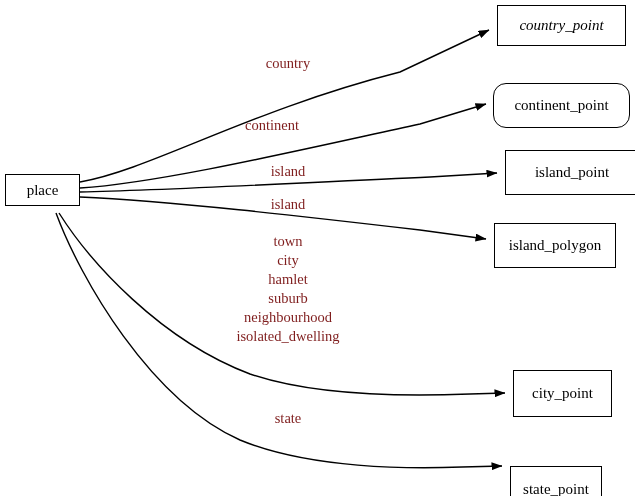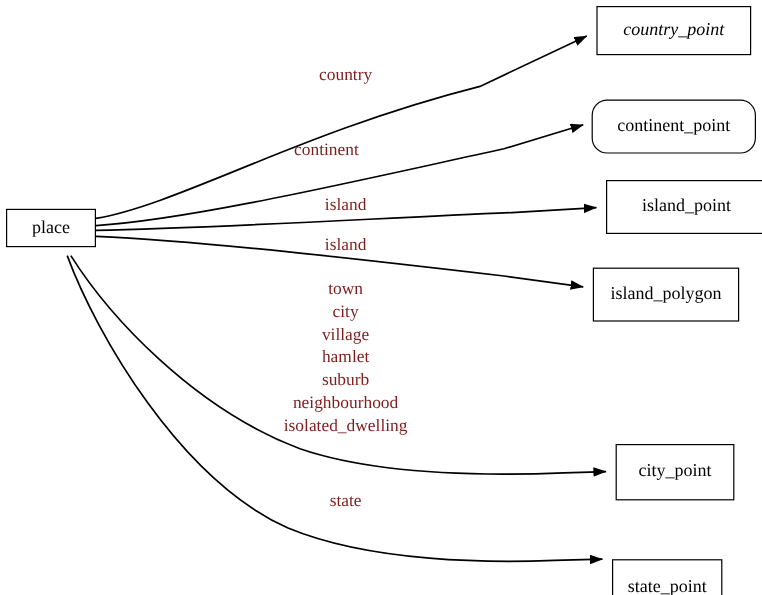--- a/index.html
+++ b/index.html
@@ -94,17 +94,17 @@
       </div>
       <div class="node" style="left: 510px; top: 466px; width: 92px; height: 47px;">
         <span>state_point</span>
       </div>
     </div>
   <div id="label-layer">
       <div class="edge-label" style="left: 288px; top: 55px;">country</div>
       <div class="edge-label" style="left: 272px; top: 117px;">continent</div>
       <div class="edge-label" style="left: 288px; top: 163px;">island</div>
       <div class="edge-label" style="left: 288px; top: 196px;">island</div>
-      <div class="edge-label multi" style="left: 288px; top: 232px;"><div>town</div><div>city</div><div>village</div><div>hamlet</div><div>suburb</div><div>neighbourhood</div><div>isolated_dwelling</div></div>
+      <div class="edge-label multi" style="left: 288px; top: 232px;"><div>town</div><div>city</div><div>hamlet</div><div>suburb</div><div>neighbourhood</div><div>isolated_dwelling</div></div>
       <div class="edge-label" style="left: 288px; top: 410px;">state</div>
     </div>
 
 </div>
 
 </body></html>

